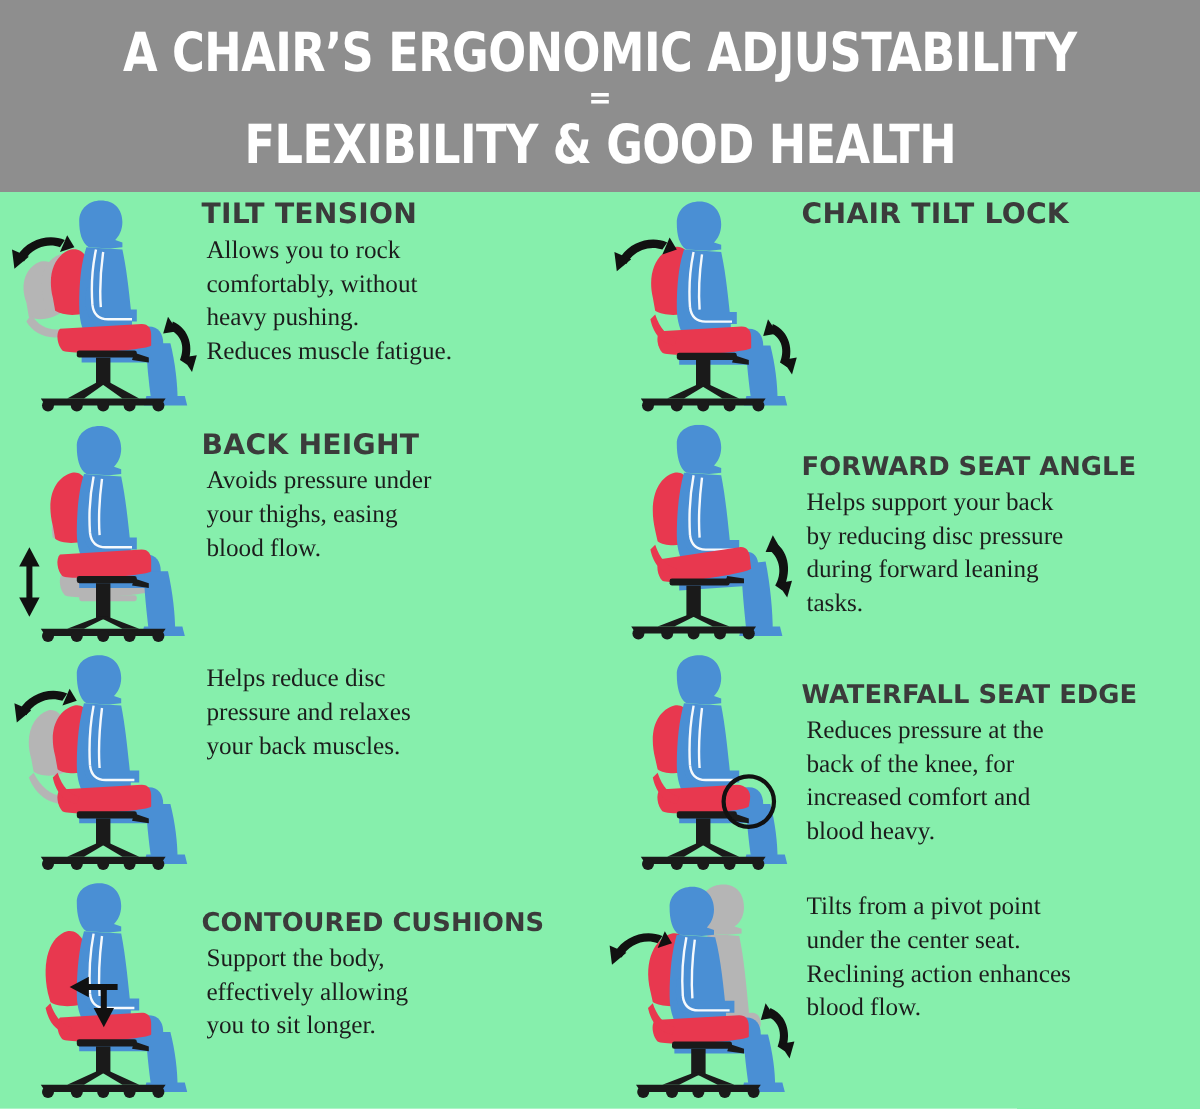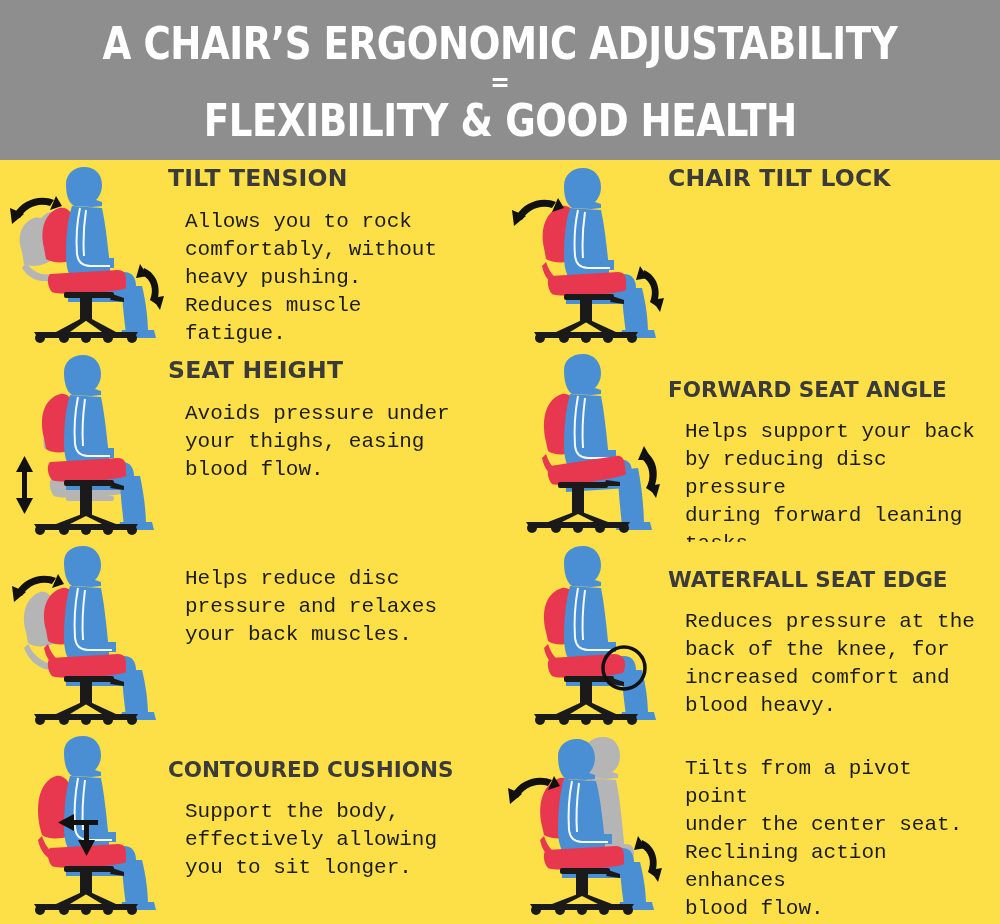--- a/index.html
+++ b/index.html
@@ -9,21 +9,21 @@
     width: 1000px;
     height: 924px;
     background: #ffffff;
     font-family: "DejaVu Sans", "Liberation Sans", sans-serif;
     overflow: hidden;
   }
   .infographic {
     width: 1000px;
     height: 924px;
     position: relative;
-    background: #fde047;
+    background: #86efac;
   }
   
   .header {
     width: 1000px;
     height: 160px;
     background: #8e8e8e;
     display: flex;
     flex-direction: column;
     align-items: center;
     justify-content: center;
@@ -91,25 +91,25 @@
     font-weight: bold;
     font-size: 23.5px;
     color: #3b3b3b;
     letter-spacing: 0.2px;
     line-height: 1.08;
     margin: 0 0 2px 0;
     white-space: nowrap;
   }
   .feature-title.sm { font-size: 21.5px; letter-spacing: 0px; margin-top: 20px; }
   .feature-desc {
-    font-family: Liberation Mono, monospace;
+    font-family: Liberation Serif, serif;
     font-size: 21px;
     color: #1c1c1c;
     line-height: 1.33;
-    margin: 17px;
+    margin: 4px;
     white-space: pre-line;
   }
   .right-col .feature-text { padding-right: 4px; }
 </style>
 </head>
 <body>
 
 <div class="infographic">
 
   <div class="header">
@@ -279,21 +279,21 @@
             <circle cx="126" cy="176" r="5"></circle>
           </g>
           <g fill="#111111">
             <rect x="16" y="112" width="5" height="38"></rect>
             <path d="M18.5 102 L27 118 L10 118 Z"></path>
             <path d="M18.5 160 L27 144 L10 144 Z"></path>
           </g>
         </svg>
       </div>
       <div class="feature-text">
-        <div class="feature-title">SEAT HEIGHT</div>
+        <div class="feature-title">BACK HEIGHT</div>
         <div class="feature-desc">Avoids pressure under
 your thighs, easing
 blood flow.</div>
       </div>
     </div>
 
     <div class="feature right-col">
       <div class="feature-figure">
         <svg width="162" height="182" viewBox="0 0 162 182" xmlns="http://www.w3.org/2000/svg">
           <path d="M40 88 C34 62 42 44 56 40 C65 38 70 48 72 60 L76 94 C66 102 48 102 42 97 Z" fill="#e8384f"></path>

